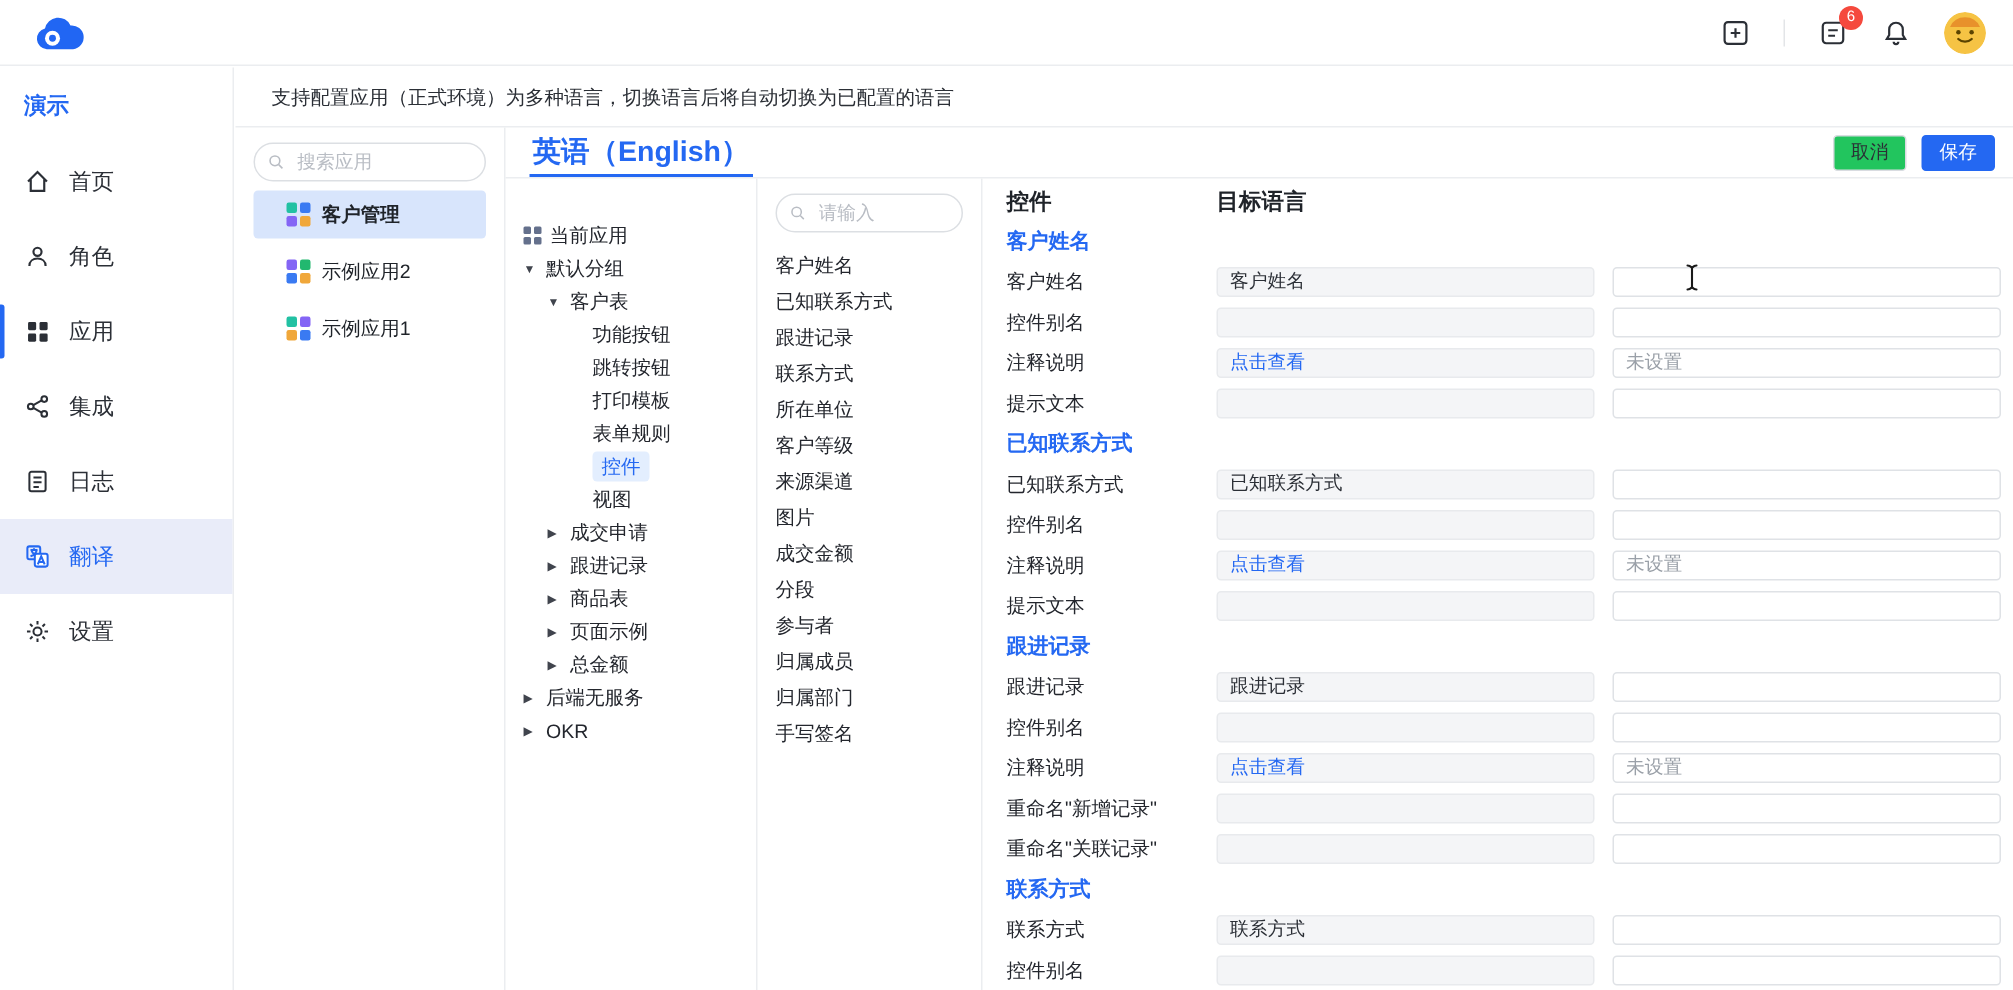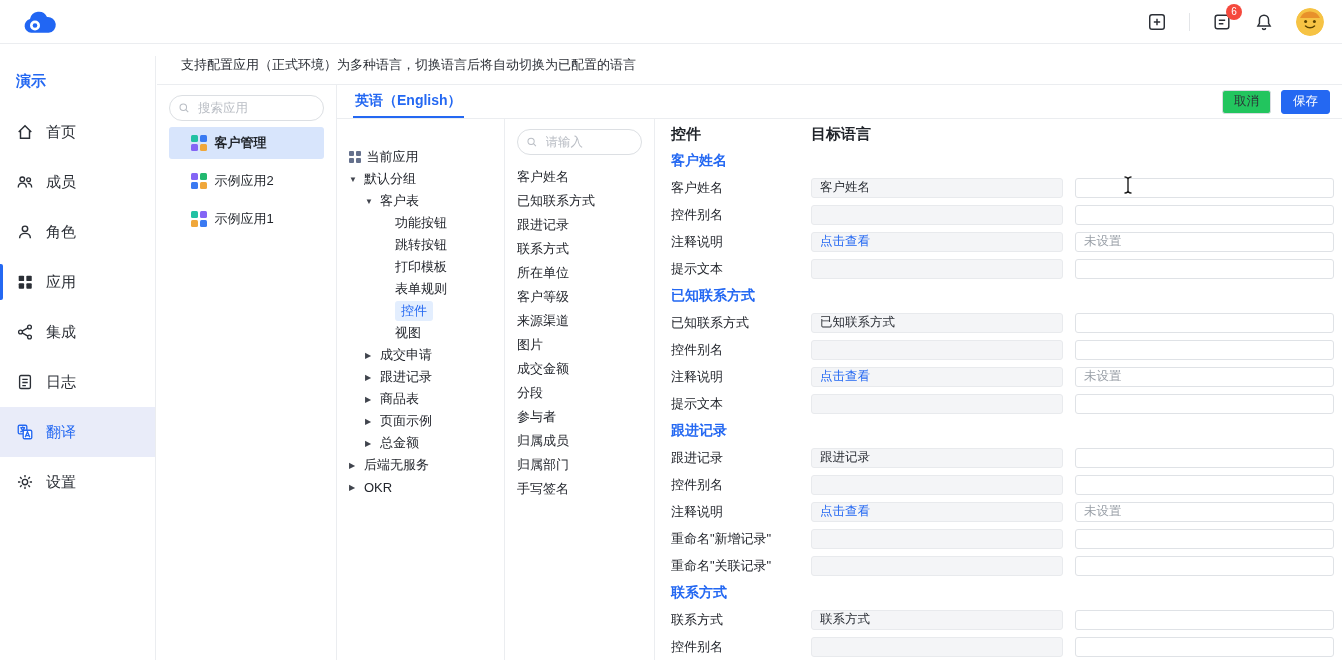--- a/index.html
+++ b/index.html
@@ -18,21 +18,21 @@
   .topbar-right { display:flex; align-items:center; gap:22px; }
   .tb-icon { position:relative; display:inline-flex; color:#2b2f36; cursor:pointer; }
   .tb-divider { width:1px; height:18px; background:#e3e5e8; }
   .badge { position:absolute; top:-8px; right:-10px; background:#f5493d; color:#fff;
            font-size:10px; min-width:16px; height:16px; border-radius:8px; padding:0 4px;
            display:flex; align-items:center; justify-content:center; }
   .avatar { width:28px; height:28px; border-radius:50%; overflow:hidden; cursor:pointer; }
 
   
   .sidebar { position:absolute; left:0; top:45px; bottom:0; width:156px; background:#fff;
-             border-right:1px solid #ebedf0; padding-top:8px;margin-top:11px; }
+             border-right:1px solid #ebedf0; padding-top:8px; }
   .workspace { color:#2468f2; font-weight:bold; font-size:15px; padding:8px 0 16px 16px; cursor:pointer; }
   .nav-item { position:relative; height:50px; display:flex; align-items:center; gap:12px;
               padding-left:16px; font-size:15px; font-weight:500; color:#2b2f36; cursor:pointer; }
   .nav-item .nav-icon { display:inline-flex; color:inherit; }
   .nav-item.selected { background:#e9ecf9; color:#2468f2; }
   .active-bar { position:absolute; left:0; top:7px; width:3px; height:36px; background:#2468f2;
                 border-radius:0 2px 2px 0; }
 
   
   .main { position:absolute; left:157px; top:45px; right:0; bottom:0; display:flex; flex-direction:column; }
@@ -56,21 +56,21 @@
   .a1 i:nth-child(3){background:#8465f5}.a1 i:nth-child(4){background:#f0a73a}
   .a2 i:nth-child(1){background:#8465f5}.a2 i:nth-child(2){background:#22b86f}
   .a2 i:nth-child(3){background:#3a7af2}.a2 i:nth-child(4){background:#f0a73a}
   .a3 i:nth-child(1){background:#22c1a3}.a3 i:nth-child(2){background:#8465f5}
   .a3 i:nth-child(3){background:#f0a73a}.a3 i:nth-child(4){background:#3a7af2}
 
   
   .right-col { flex:1; display:flex; flex-direction:column; min-width:0; }
   .lang-bar { height:34px; flex:none; border-bottom:1px solid #ebedf0; display:flex; align-items:center;
               padding:0 16px; position:relative; }
-  .lang-tab { color:#2468f2; font-size:14px; font-weight:bold; height:100%; display:flex; align-items:center;
+  .lang-tab { color:#2468f2; font-size:19px; font-weight:bold; height:100%; display:flex; align-items:center;
               border-bottom:2px solid #2468f2; padding:0 2px; cursor:pointer; }
   .lang-actions { position:absolute; right:12px; top:50%; transform:translateY(-50%); display:flex; gap:10px; }
   .btn { font-size:12.5px; height:24px; padding:0 11px; border-radius:3px; cursor:pointer; font-family:inherit; }
   .btn-cancel { background:#22c55e; border:1px solid #d9dce1; color:#2b2f36;font-family:Liberation Mono, monospace; }
   .btn-save { background:#2468f2; border:1px solid #2468f2; color:#fff; }
 
   .content-row { flex:1; display:flex; min-height:0; }
 
   
   .tree-col { width:168px; flex:none; border-right:1px solid #ebedf0; padding:27px 4px 10px 12px;
@@ -154,31 +154,20 @@
 
   <div class="nav-item">
     <span class="nav-icon">
       <svg width="18" height="18" viewBox="0 0 20 20" fill="none" stroke="currentColor" stroke-width="1.6">
           <path d="M3 10 L10 3 L17 10 M5 8.5 V17 H15 V8.5"></path>
         </svg>
     </span>
     <span>首页</span>
   </div>
 
-  <div class="nav-item">
-    <span class="nav-icon">
-      <svg width="18" height="18" viewBox="0 0 20 20" fill="none" stroke="currentColor" stroke-width="1.5">
-          <circle cx="7" cy="7" r="2.6"></circle>
-          <path d="M2.5 16 c0-3 2-4.8 4.5-4.8 s4.5 1.8 4.5 4.8"></path>
-          <circle cx="14" cy="7.5" r="2.1"></circle>
-          <path d="M13 11.6 c2.7 0 4.4 1.7 4.4 4.4"></path>
-        </svg>
-    </span>
-    <span>成员</span>
-  </div>
 
 
   <div class="nav-item">
     <span class="nav-icon">
       <svg width="18" height="18" viewBox="0 0 20 20" fill="none" stroke="currentColor" stroke-width="1.6">
           <circle cx="10" cy="6.5" r="3"></circle>
           <path d="M4 17 c0-3.5 2.7-5.5 6-5.5 s6 2 6 5.5"></path>
         </svg>
     </span>
     <span>角色</span>

